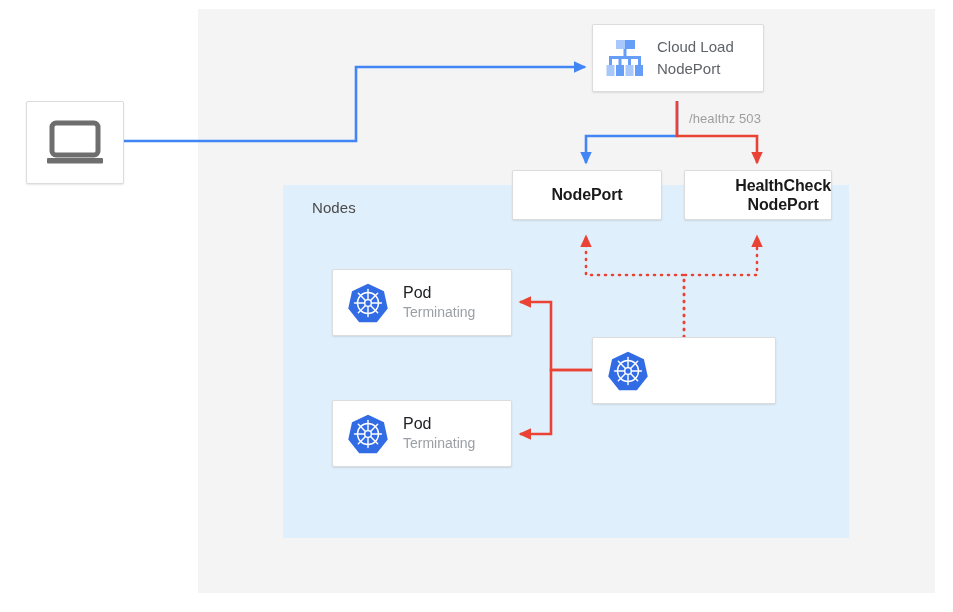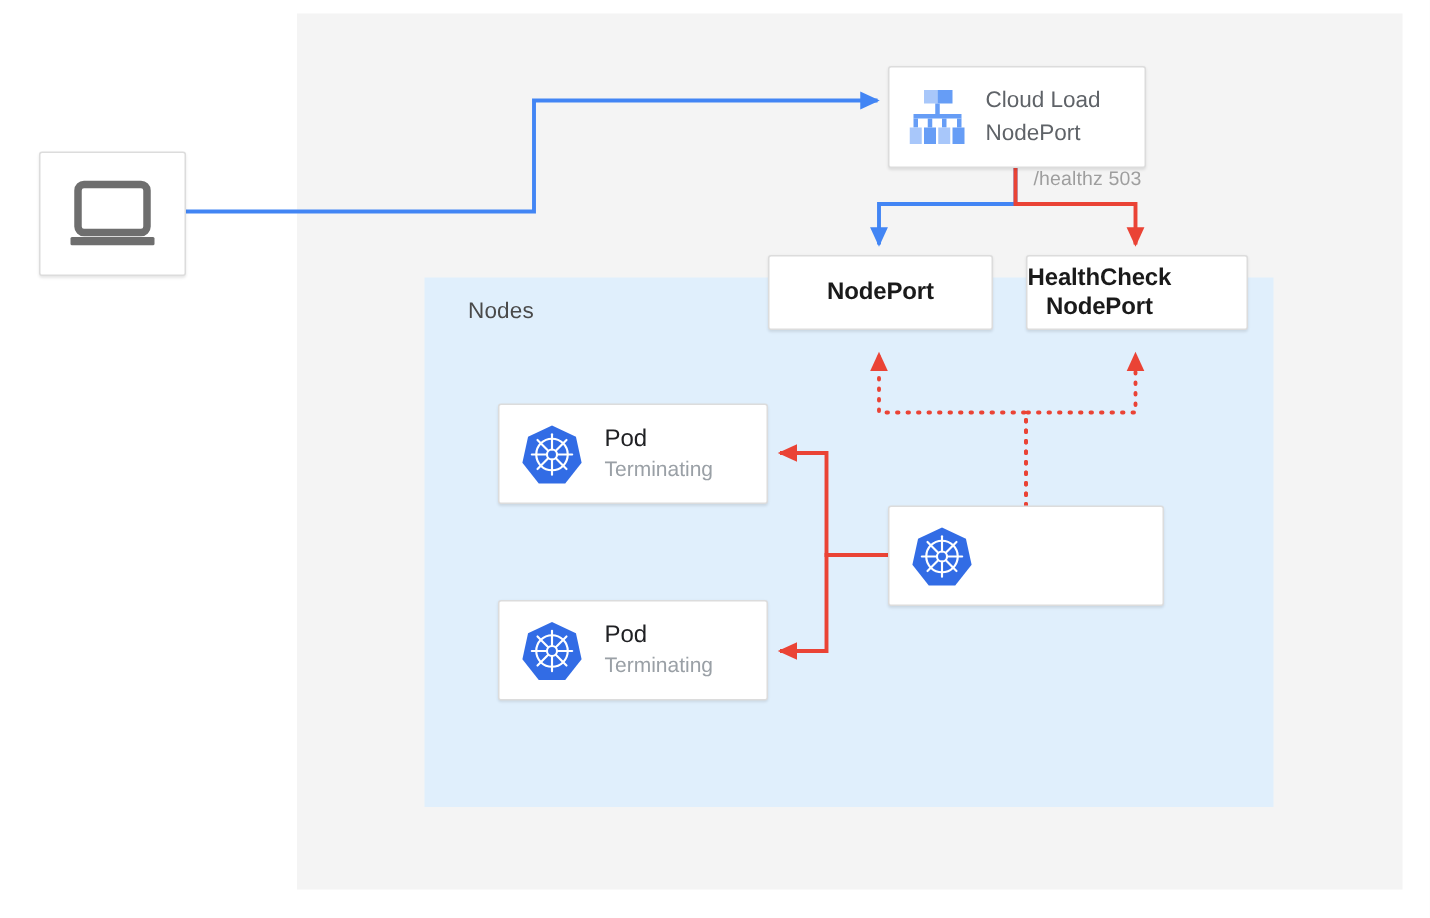--- a/index.html
+++ b/index.html
@@ -59,21 +59,21 @@
   .laptop-card {
     left: 26px; top: 101px;
     width: 98px; height: 83px;
     display: flex;
     align-items: center;
     justify-content: center;
   }
 
   
   .clb-card {
-    left: 592px; top: 44px;
+    left: 592px; top: 24px;
     width: 172px; height: 68px;
     display: flex;
     align-items: center;
     padding-left: 12px;
   }
   .clb-text {
     margin-left: 12px;
     font-size: 15px;
     color: #5f6368;
     line-height: 1.45;
@@ -81,21 +81,21 @@
 
   
   .nodeport-card {
     left: 512px; top: 170px;
     width: 150px; height: 50px;
     display: flex; align-items: center; justify-content: center;
   }
   .hcnodeport-card {
     left: 684px; top: 170px;
     width: 148px; height: 50px;
-    display: flex; align-items: center; justify-content: flex-start;
+    display: flex; align-items: center; justify-content: flex-end;
   }
   .np-label {
     font-size: 16px;
     font-weight: bold;
     color: #1a1a1a;
     text-align: center;
     line-height: 1.2;
     letter-spacing: -0.1px;
   }
 

